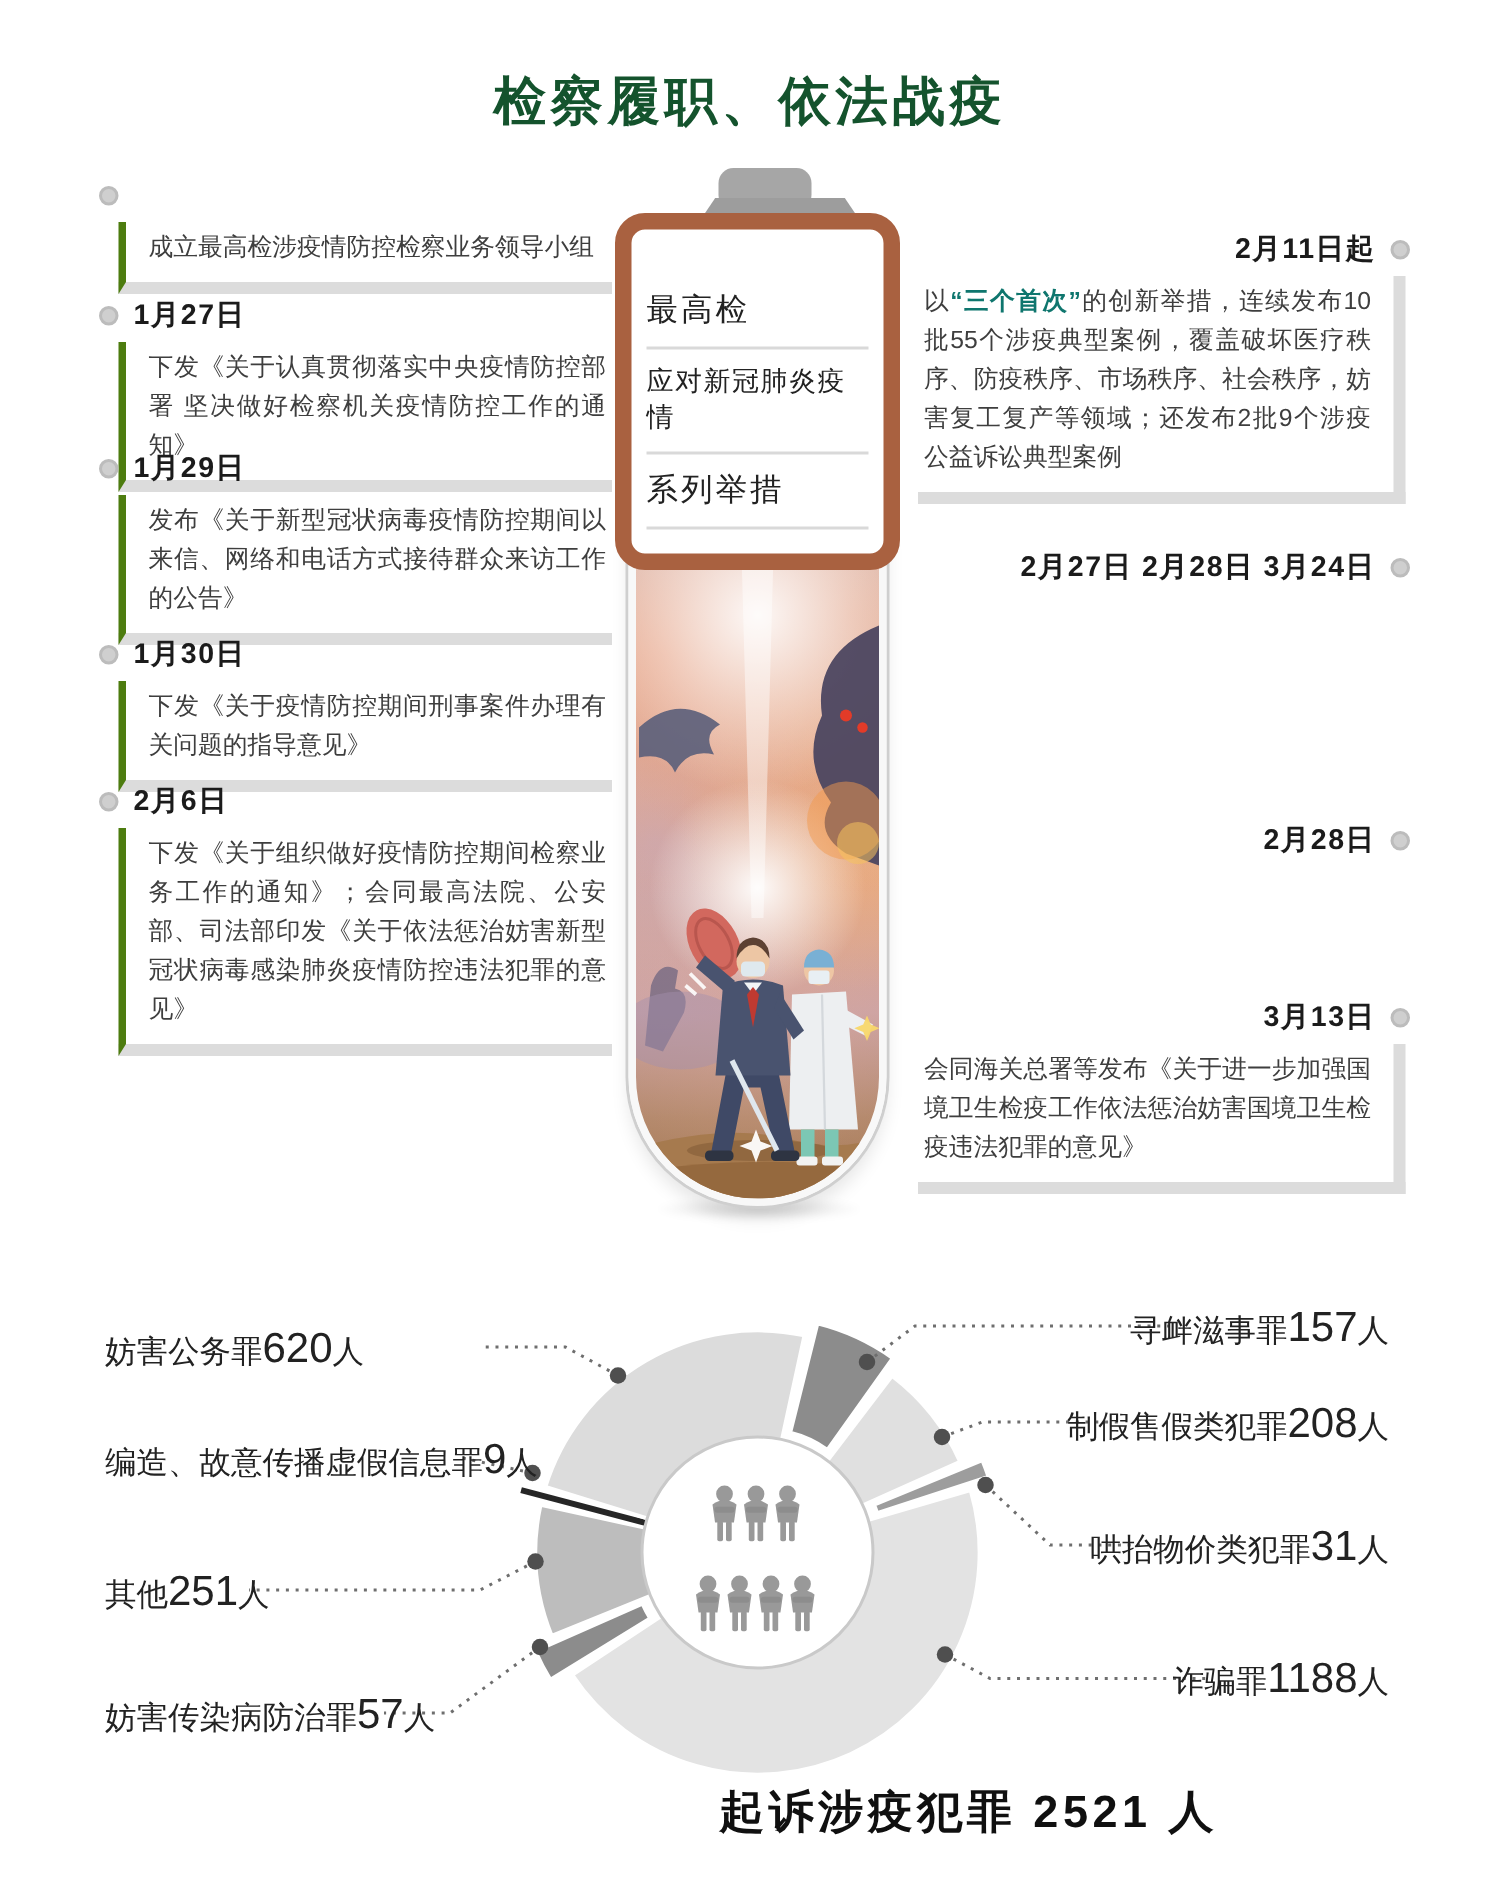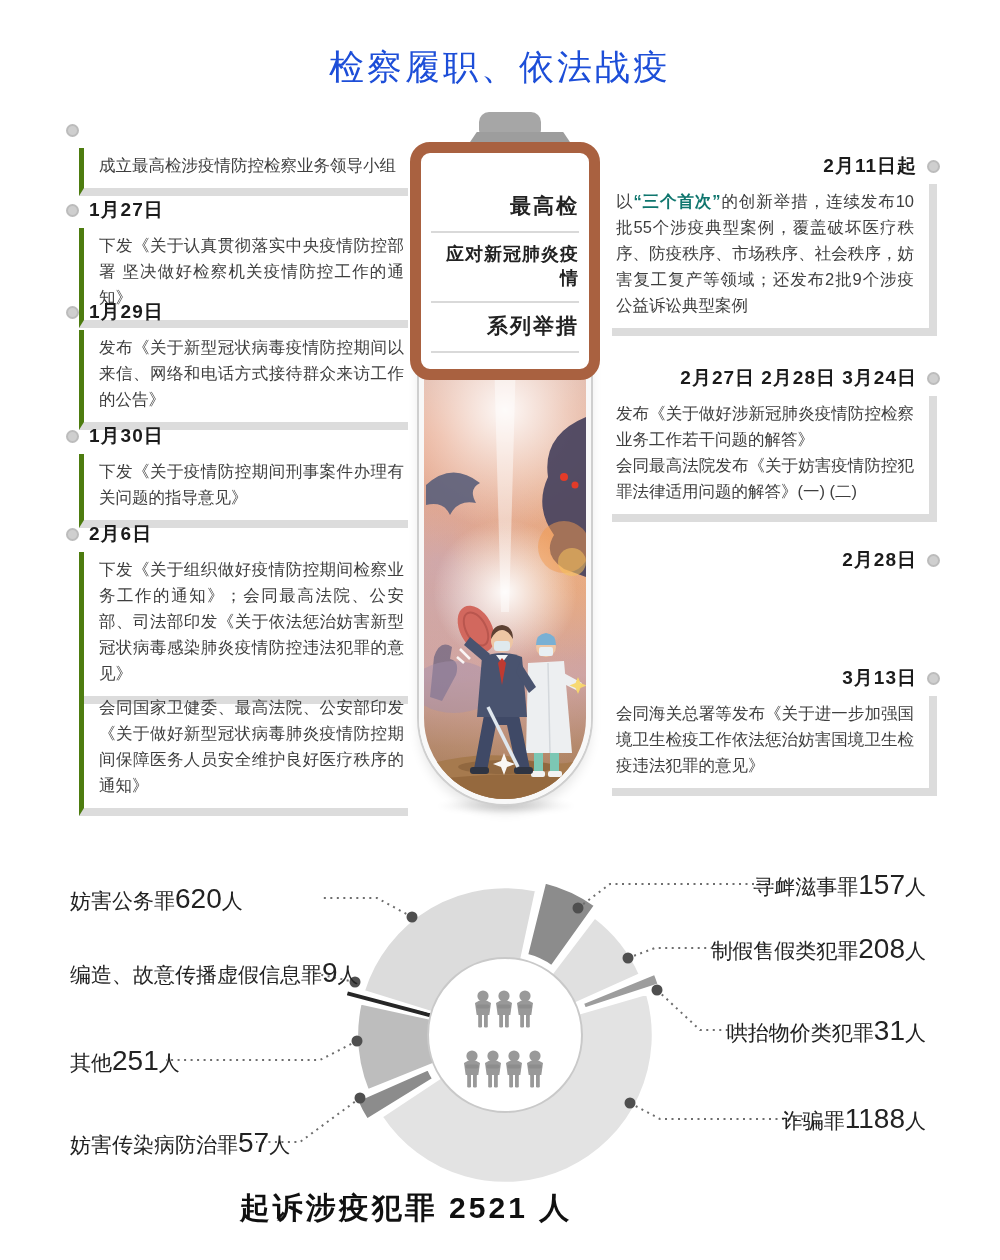--- a/index.html
+++ b/index.html
@@ -1,21 +1,21 @@
 <!DOCTYPE html>
 <html><head>
 <meta charset="utf-8">
 <style>
   *{margin:0;padding:0;box-sizing:border-box}
   html,body{background:#fff}
   body{width:1000px;height:1260px;position:relative;overflow:hidden;
        font-family:"Liberation Sans","DejaVu Sans",sans-serif;color:#333}
   .abs{position:absolute}
   .page-title{top:44px;left:0;width:1000px;text-align:center;font-size:35px;
-              font-weight:normal;color:#1d4ed8;letter-spacing:3px}
+              font-weight:bold;color:#14532d;letter-spacing:3px}
   
   .tl{position:absolute}
   .tl-head{display:flex;align-items:center;gap:10px;height:24px}
   .tl-head.right{justify-content:flex-end}
   .bullet{width:13px;height:13px;border-radius:50%;background:#cfcfcf;
           border:2px solid #bcbcbc;flex:none}
   .tl-date{font-size:19px;font-weight:bold;color:#1b1b1b;letter-spacing:1px}
   .tl-body{margin-top:6px;margin-left:13px;border-left:5px solid #4d7c0f;
            border-bottom:8px solid #dcdcdc;padding:4px 4px 10px 15px}
   .tl.right-col .tl-body{margin-left:0;margin-right:3px;border-left:none;
@@ -23,21 +23,21 @@
   .tl-body p{font-size:16.5px;line-height:26px;color:#3e3e3e;text-align:justify}
   .tl-body p + p{margin-top:0}
   .tl-body b{color:#0f766e}
   
   .cap1{left:479px;top:112px;width:62px;height:28px;border-radius:10px;background:#a6a6a6}
   .cap2{left:466px;top:132px;width:108px;height:16px;background:#9d9d9d;
         clip-path:polygon(10% 0,90% 0,100% 100%,0 100%)}
   .clipboard{left:410px;top:142px;width:190px;height:238px;background:#fff;
              border:11px solid #a96140;border-radius:20px;z-index:3}
   .clipboard-inner{padding:30px 10px 0 10px}
-  .tube-line{text-align:right;font-weight:bold;color:#222;
+  .tube-line{text-align:left;font-weight:normal;color:#222;
              padding:9px 0 11px;border-bottom:2px solid #d9d9d9}
   .tube-line.l1,.tube-line.l3{font-size:21px;letter-spacing:2px}
   .tube-line.l2{font-size:18px;letter-spacing:1px}
   .tube-body{left:419px;top:352px;width:172px;height:452px;z-index:1;
     border:5px solid #f8f8f8;border-radius:0 0 92px 92px;overflow:hidden;
     box-shadow:0 0 0 2px #cfcfcf,0 8px 12px rgba(0,0,0,.10);
     background:
       radial-gradient(circle at 50% 12%, rgba(255,255,255,.92), rgba(255,255,255,0) 30%),
       radial-gradient(circle at 12% 18%, rgba(232,160,130,.9), rgba(232,160,130,0) 42%),
       radial-gradient(circle at 88% 12%, rgba(226,158,128,.85), rgba(226,158,128,0) 45%),
@@ -45,21 +45,21 @@
       radial-gradient(circle at 8% 46%, rgba(196,170,190,.8), rgba(196,170,190,0) 45%),
       radial-gradient(circle at 50% 70%, rgba(222,170,150,.5), rgba(222,170,150,0) 55%),
       linear-gradient(180deg,#c7cddd 0%,#e3bfa4 26%,#e2a382 52%,#c9a2a8 72%,#ab8263 88%,#9a7047 100%)}
   .tube-shadow{left:436px;top:798px;width:140px;height:16px;
     background:radial-gradient(ellipse,rgba(0,0,0,.16),transparent 70%);filter:blur(2px)}
   
   #donut-svg{position:absolute;left:0;top:840px;width:1000px;height:420px}
   .chart-label{position:absolute;font-size:21px;color:#222;white-space:nowrap;line-height:30px}
   .chart-label .num{font-size:28px;letter-spacing:0}
   .chart-label.rside{right:74px;text-align:right}
-  .chart-caption{top:1188px;left:0;width:812px;text-align:center;font-size:30px;
+  .chart-caption{top:1188px;left:0;width:812px;text-align:right;font-size:30px;
                  font-weight:bold;color:#101010;letter-spacing:3px}
   .dotted{fill:none;stroke:#6e6e6e;stroke-width:2;stroke-dasharray:2 4.5}
 </style>
 </head>
 <body>
 
 <h1 class="abs page-title">检察履职、依法战疫</h1>
 
 <div class="tl abs" style="left:66px;top:118px;width:342px">
   <div class="tl-head">
@@ -99,42 +99,35 @@
 <div class="tl abs" style="left:66px;top:522px;width:342px">
   <div class="tl-head">
       <span class="bullet"></span>
       <span class="tl-date">2月6日</span>
     </div>
   <div class="tl-body">
       <p>下发《关于组织做好疫情防控期间检察业务工作的通知》；会同最高法院、公安部、司法部印发《关于依法惩治妨害新型冠状病毒感染肺炎疫情防控违法犯罪的意见》</p>
     </div>
 </div>
 <div class="tl abs" style="left:66px;top:684px;width:342px">
-  <div class="tl-body">
-      <p>会同国家卫健委、最高法院、公安部印发《关于做好新型冠状病毒肺炎疫情防控期间保障医务人员安全维护良好医疗秩序的通知》</p>
-    </div>
 </div>
 
 <div class="tl right-col abs" style="left:612px;top:154px;width:328px">
   <div class="tl-head right">
       <span class="tl-date">2月11日起</span>
       <span class="bullet"></span>
     </div>
   <div class="tl-body">
       <p><span>以</span><b>“三个首次”</b><span>的创新举措，连续发布10批55个涉疫典型案例，覆盖破坏医疗秩序、防疫秩序、市场秩序、社会秩序，妨害复工复产等领域；还发布2批9个涉疫公益诉讼典型案例</span></p>
     </div>
 </div>
 <div class="tl right-col abs" style="left:612px;top:366px;width:328px">
   <div class="tl-head right">
       <span class="tl-date">2月27日 2月28日 3月24日</span>
       <span class="bullet"></span>
-    </div>
-  <div class="tl-body">
-      <p>发布《关于做好涉新冠肺炎疫情防控检察业务工作若干问题的解答》</p>
-      <p>会同最高法院发布《关于妨害疫情防控犯罪法律适用问题的解答》(一) (二)</p>
     </div>
 </div>
 <div class="tl right-col abs" style="left:612px;top:548px;width:328px">
   <div class="tl-head right">
       <span class="tl-date">2月28日</span>
       <span class="bullet"></span>
     </div>
 </div>
 <div class="tl right-col abs" style="left:612px;top:666px;width:328px">
   <div class="tl-head right">

